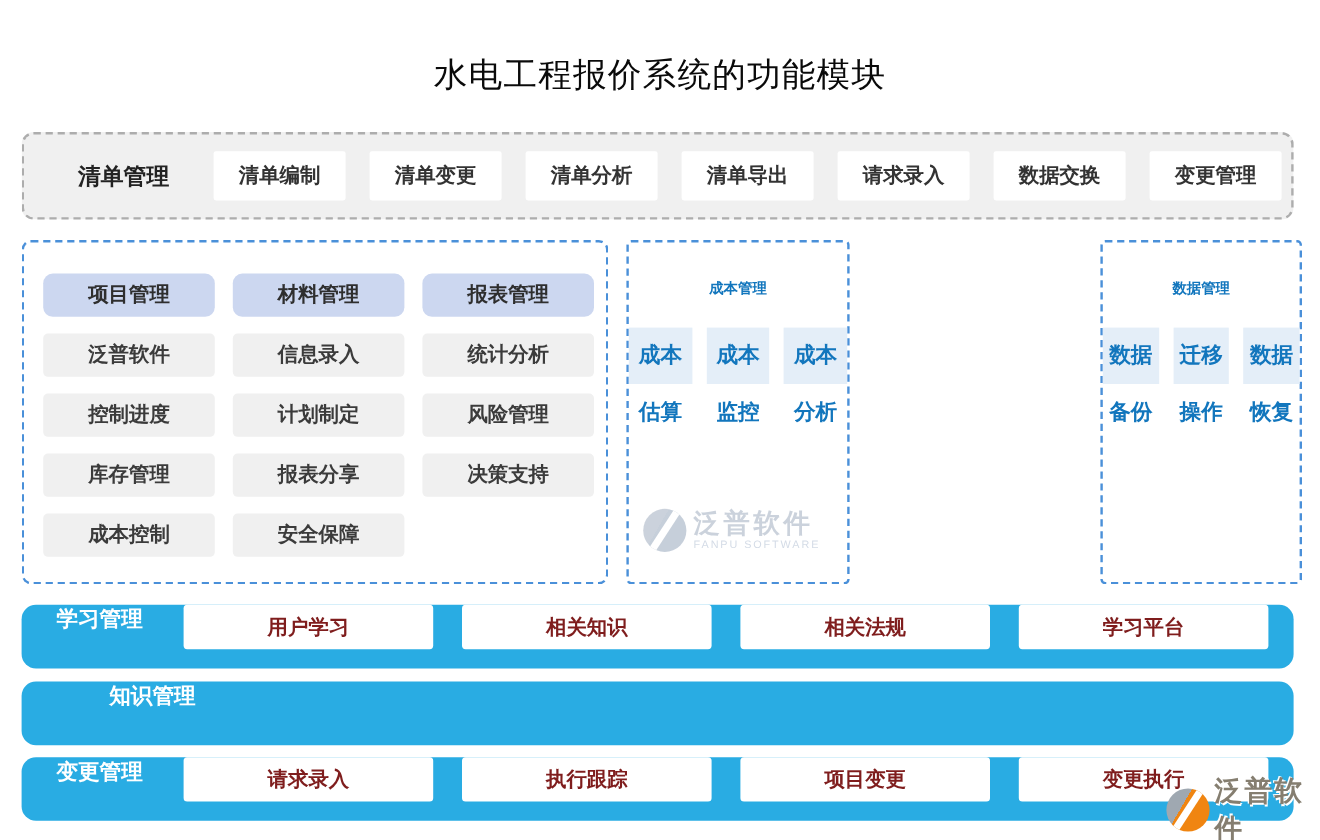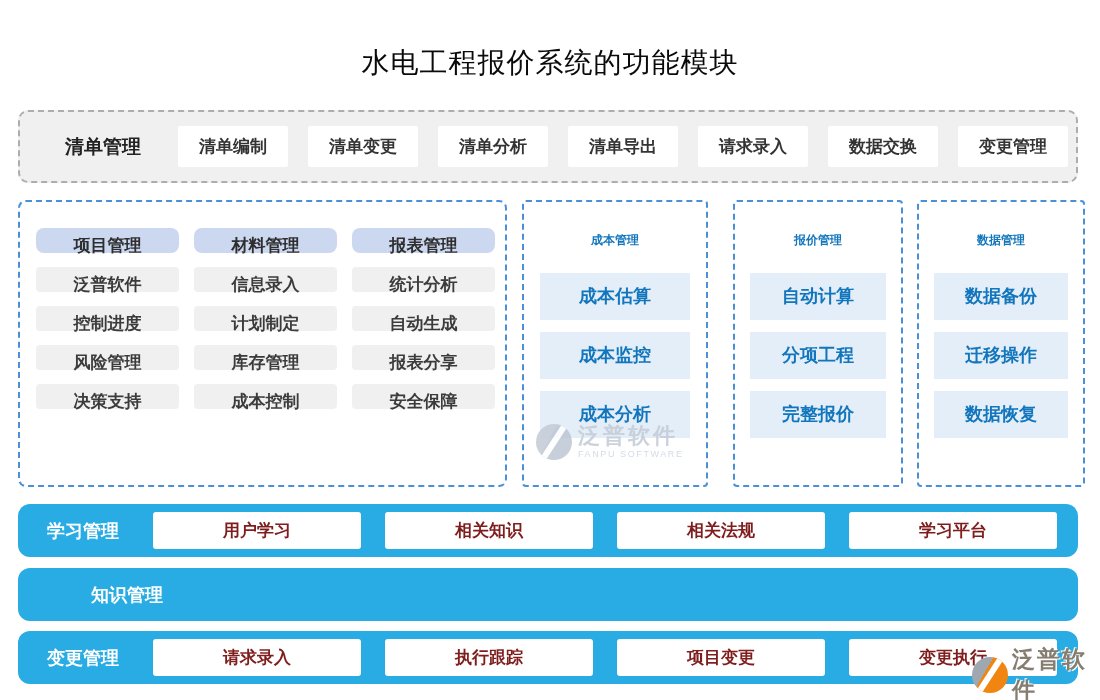--- a/index.html
+++ b/index.html
@@ -29,44 +29,44 @@
   
   .panelA {
     position:absolute; left:18px; top:200px; width:489px; height:287px;
     border:2px dashed #4a90d9; border-radius:8px; background:#fff;
   }
   .gridA {
     position:absolute; left:16px; top:26px;
     display:grid; grid-template-columns:143px 143px 143px; gap:14px 15px;
   }
   .chip {
-    height:25px; line-height:36px; text-align:center; font-size:17px;
+    height:36px; line-height:36px; text-align:center; font-size:17px;
     font-weight:bold; color:#3b3b3b; background:#f0f0f0; border-radius:4px;
   }
   .chip.hdr { background:#ccd7f0; border-radius:8px; color:#2e2e2e; }
 
   
   .bluepanel {
     position:absolute; top:200px; height:287px; background:#fff;
     border:2px dashed #4a90d9; border-radius:4px;
   }
   #panelB { left:522px; width:186px; }
   #panelC { left:733px; width:170px; }
   #panelD { left:917px; width:168px; }
   .bp-header { margin-top:30px; text-align:center; font-size:12px; font-weight:bold; color:#1276bd; }
-  .bp-items { margin-top:24px; display:flex; flex-direction:column; gap:12px; align-items:center; }
+  .bp-items { margin-top:24px; display:flex; gap:12px; align-items:center; }
   .chip-blue {
     width:82%; height:47px; line-height:47px; text-align:center;
     background:#e4eef8; color:#1276bd; font-weight:bold; font-size:18px;
   }
 
   
   .bottomrow {
     position:absolute; left:18px; width:1060px; height:53px;
-    background:#29ace3; border-radius:12px; display:flex; align-items:center;
+    background:#29ace3; border-radius:12px; display:flex; align-items:flex-start;
   }
   #row-learn  { top:504px; }
   #row-know   { top:568px;padding-left:44px; }
   #row-change { top:631px; }
   .br-label { margin-left:29px; width:90px; font-size:18px; font-weight:bold; color:#fff; white-space:nowrap; }
   .br-btns { flex:1; display:flex; justify-content:space-between; margin:0 21px 0 16px; }
   .btn-row {
     width:208px; height:37px; line-height:37px; background:#fff; text-align:center;
     font-size:17px; font-weight:bold; color:#7f1d1d; border-radius:3px;
   }
@@ -120,49 +120,40 @@
       <div class="chip hdr">项目管理</div>
       <div class="chip hdr">材料管理</div>
       <div class="chip hdr">报表管理</div>
 
       <div class="chip">泛普软件</div>
       <div class="chip">信息录入</div>
       <div class="chip">统计分析</div>
 
       <div class="chip">控制进度</div>
       <div class="chip">计划制定</div>
-      <div class="chip">自动生成</div>
 
       <div class="chip">风险管理</div>
       <div class="chip">库存管理</div>
       <div class="chip">报表分享</div>
 
       <div class="chip">决策支持</div>
       <div class="chip">成本控制</div>
       <div class="chip">安全保障</div>
     </div>
   </div>
 
   <div class="bluepanel" id="panelB">
     <div class="bp-header">成本管理</div>
     <div class="bp-items">
       <div class="chip-blue">成本估算</div>
       <div class="chip-blue">成本监控</div>
       <div class="chip-blue">成本分析</div>
     </div>
   </div>
 
-  <div class="bluepanel" id="panelC">
-    <div class="bp-header">报价管理</div>
-    <div class="bp-items">
-      <div class="chip-blue">自动计算</div>
-      <div class="chip-blue">分项工程</div>
-      <div class="chip-blue">完整报价</div>
-    </div>
-  </div>
 
   <div class="bluepanel" id="panelD">
     <div class="bp-header">数据管理</div>
     <div class="bp-items">
       <div class="chip-blue">数据备份</div>
       <div class="chip-blue">迁移操作</div>
       <div class="chip-blue">数据恢复</div>
     </div>
   </div>
 

